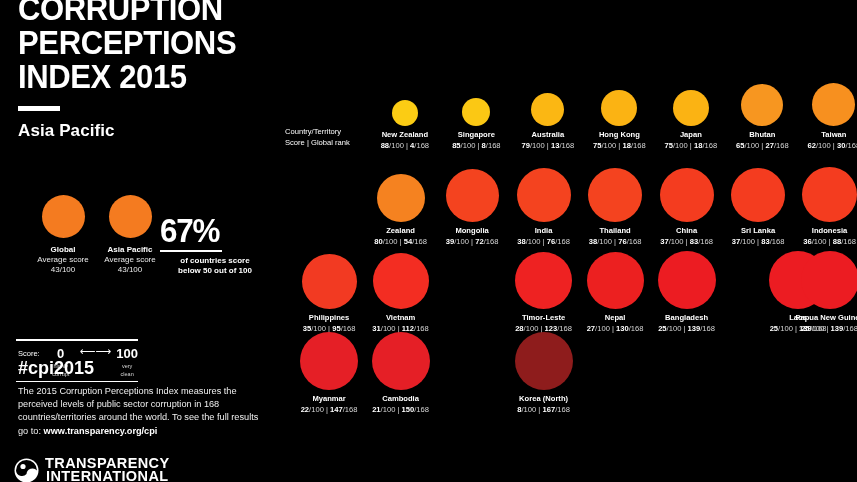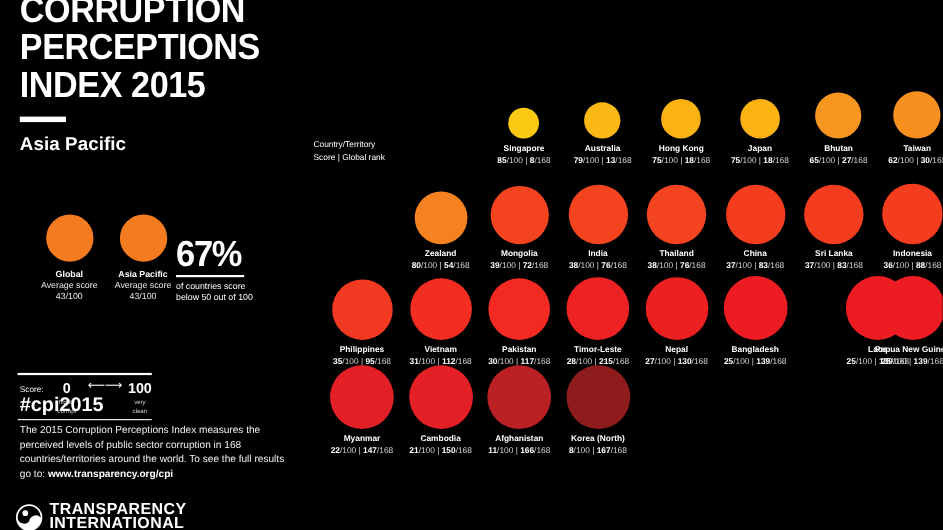--- a/index.html
+++ b/index.html
@@ -46,21 +46,21 @@
   }
   .avg-label { font-size: 8px; font-weight: bold; line-height: 10px; color:#fff; }
   .avg-sub { font-size: 8px; line-height: 10px; color: #e8e8e8; font-weight: normal;}
 
   .pct-block { position: absolute; left: 160px; top: 214px; width: 110px; }
   .pct-num {
     font-size: 33px; font-weight: bold; letter-spacing: -1.2px; line-height: 33px;
     transform: scaleX(0.95); transform-origin: left center;
   }
   .pct-rule { width: 62px; height: 2px; background: #fff; margin: 3px 0 4px 0; }
-  .pct-desc { font-size: 8px; font-weight: normal; line-height: 10px; color: #fff; }
+  .pct-desc { font-size: 8px; font-weight: bold; line-height: 10px; color: #fff; text-align: center; }
 
   
   .scale-box { position: absolute; left: 16px; top: 303px; width: 122px; margin-top: 36px; }
   .scale-hr { width: 122px; height: 1.5px; background: #ffffff; }
   .scale-inner { display: flex; align-items: flex-start; padding: 3px 0 3px 2px; }
   .scale-word { font-size: 7.5px; color: #fff; padding-top: 5px; margin-right: 7px; }
   .scale-ends { display:flex; align-items: flex-start; }
   .scale-end { text-align: center; }
   .scale-val { font-size: 13px; font-weight: bold; line-height: 13px; }
   .scale-cap { font-size: 5.5px; color: #d8d8d8; line-height: 8px; display:block; }
@@ -70,21 +70,21 @@
 
   
   .hash { position: absolute; left: 18px; top: 358px; font-size: 18px; font-weight: bold; }
   .para { position: absolute; left: 18px; top: 385px; width: 246px;
           font-size: 9.2px; line-height: 13.2px; color: #efefef; }
   .para b { font-weight: bold; color: #fff; }
 
   
   .logo { position: absolute; left: 14px; top: 457px; display:flex; align-items:center; }
   .logo-mark { width: 25px; height: 25px; margin-right: 6px; }
-  .logo-text { line-height: 13px; }
+  .logo-text { line-height: 13px; text-align: center; }
   .logo-t1 { font-size: 14.5px; font-weight: bold; letter-spacing: 0.4px; }
   .logo-t2 { font-size: 14.5px; font-weight: bold; letter-spacing: 0.4px; }
 
   
   #grid { position: absolute; left: 285px; top: 0; width: 572px; height: 482px; }
   .row { position: absolute; left: 0; width: 572px; }
   .row1 { top: 86px; height: 62px; }
   .row2 { top: 160px; height: 90px; }
   .row3 { top: 247px; height: 88px; }
   .row4 { top: 328px; height: 80px; }
@@ -174,20 +174,27 @@
     </div>
   </div>
 
   <div id="grid">
 
     <div class="row row1">
       <div class="cell cell-head" style="left:0px; bottom:0;">
         <div class="head-text">Country/Territory</div>
         <div class="head-text">Score | Global rank</div>
       </div>
+    <div class="cell" style="left: 84.37px; top: 0px;">
+          <div class="dotwrap" style="height: 40px;">
+            <span class="dot" style="width: 26px; height: 26px; background: rgb(251, 204, 20);"></span>
+          </div>
+          <div class="cname">New Zealand</div>
+          <div class="cscore"><b>88</b><span class="sl">/100</span><span class="sl"> | </span><b>4</b><span class="sl">/168</span></div>
+        </div>
         <div class="cell" style="left: 155.87px; top: 0px;">
           <div class="dotwrap" style="height: 40px;">
             <span class="dot" style="width: 28px; height: 28px; background: rgb(251, 200, 20);"></span>
           </div>
           <div class="cname">Singapore</div>
           <div class="cscore"><b>85</b><span class="sl">/100</span><span class="sl"> | </span><b>8</b><span class="sl">/168</span></div>
         </div>
         <div class="cell" style="left: 227.37px; top: 0px;">
           <div class="dotwrap" style="height: 40px;">
             <span class="dot" style="width: 33px; height: 33px; background: rgb(251, 183, 19);"></span>
@@ -284,33 +291,26 @@
           <div class="cname">Philippines</div>
           <div class="cscore"><b>35</b><span class="sl">/100</span><span class="sl"> | </span><b>95</b><span class="sl">/168</span></div>
         </div>
         <div class="cell" style="left: 80.08px; top: 0px;">
           <div class="dotwrap" style="height: 62px;">
             <span class="dot" style="width: 56px; height: 56px; background: rgb(243, 45, 34);"></span>
           </div>
           <div class="cname">Vietnam</div>
           <div class="cscore"><b>31</b><span class="sl">/100</span><span class="sl"> | </span><b>112</b><span class="sl">/168</span></div>
         </div>
-        <div class="cell" style="left: 151.58px; top: 0px;">
-          <div class="dotwrap" style="height: 62px;">
-            <span class="dot" style="width: 56px; height: 56px; background: rgb(243, 42, 33);"></span>
-          </div>
-          <div class="cname">Pakistan</div>
-          <div class="cscore"><b>30</b><span class="sl">/100</span><span class="sl"> | </span><b>117</b><span class="sl">/168</span></div>
-        </div>
         <div class="cell" style="left: 223.08px; top: 0px;">
           <div class="dotwrap" style="height: 62px;">
             <span class="dot" style="width: 57px; height: 57px; background: rgb(238, 34, 34);"></span>
           </div>
           <div class="cname">Timor-Leste</div>
-          <div class="cscore"><b>28</b><span class="sl">/100</span><span class="sl"> | </span><b>215</b><span class="sl">/168</span></div>
+          <div class="cscore"><b>28</b><span class="sl">/100</span><span class="sl"> | </span><b>123</b><span class="sl">/168</span></div>
         </div>
         <div class="cell" style="left: 294.58px; top: 0px;">
           <div class="dotwrap" style="height: 62px;">
             <span class="dot" style="width: 57px; height: 57px; background: rgb(236, 32, 32);"></span>
           </div>
           <div class="cname">Nepal</div>
           <div class="cscore"><b>27</b><span class="sl">/100</span><span class="sl"> | </span><b>130</b><span class="sl">/168</span></div>
         </div>
         <div class="cell" style="left: 366.08px; top: 0px;">
           <div class="dotwrap" style="height: 62px;">
@@ -342,27 +342,20 @@
           <div class="cname">Myanmar</div>
           <div class="cscore"><b>22</b><span class="sl">/100</span><span class="sl"> | </span><b>147</b><span class="sl">/168</span></div>
         </div>
         <div class="cell" style="left: 80.08px; top: 0px;">
           <div class="dotwrap" style="height: 62px;">
             <span class="dot" style="width: 58px; height: 58px; background: rgb(229, 31, 38);"></span>
           </div>
           <div class="cname">Cambodia</div>
           <div class="cscore"><b>21</b><span class="sl">/100</span><span class="sl"> | </span><b>150</b><span class="sl">/168</span></div>
         </div>
-        <div class="cell" style="left: 151.58px; top: 0px;">
-          <div class="dotwrap" style="height: 62px;">
-            <span class="dot" style="width: 58px; height: 58px; background: rgb(187, 32, 37);"></span>
-          </div>
-          <div class="cname">Afghanistan</div>
-          <div class="cscore"><b>11</b><span class="sl">/100</span><span class="sl"> | </span><b>166</b><span class="sl">/168</span></div>
-        </div>
         <div class="cell" style="left: 223.08px; top: 0px;">
           <div class="dotwrap" style="height: 62px;">
             <span class="dot" style="width: 58px; height: 58px; background: rgb(142, 28, 28);"></span>
           </div>
           <div class="cname">Korea (North)</div>
           <div class="cscore"><b>8</b><span class="sl">/100</span><span class="sl"> | </span><b>167</b><span class="sl">/168</span></div>
         </div>
       </div>
   </div>
 

